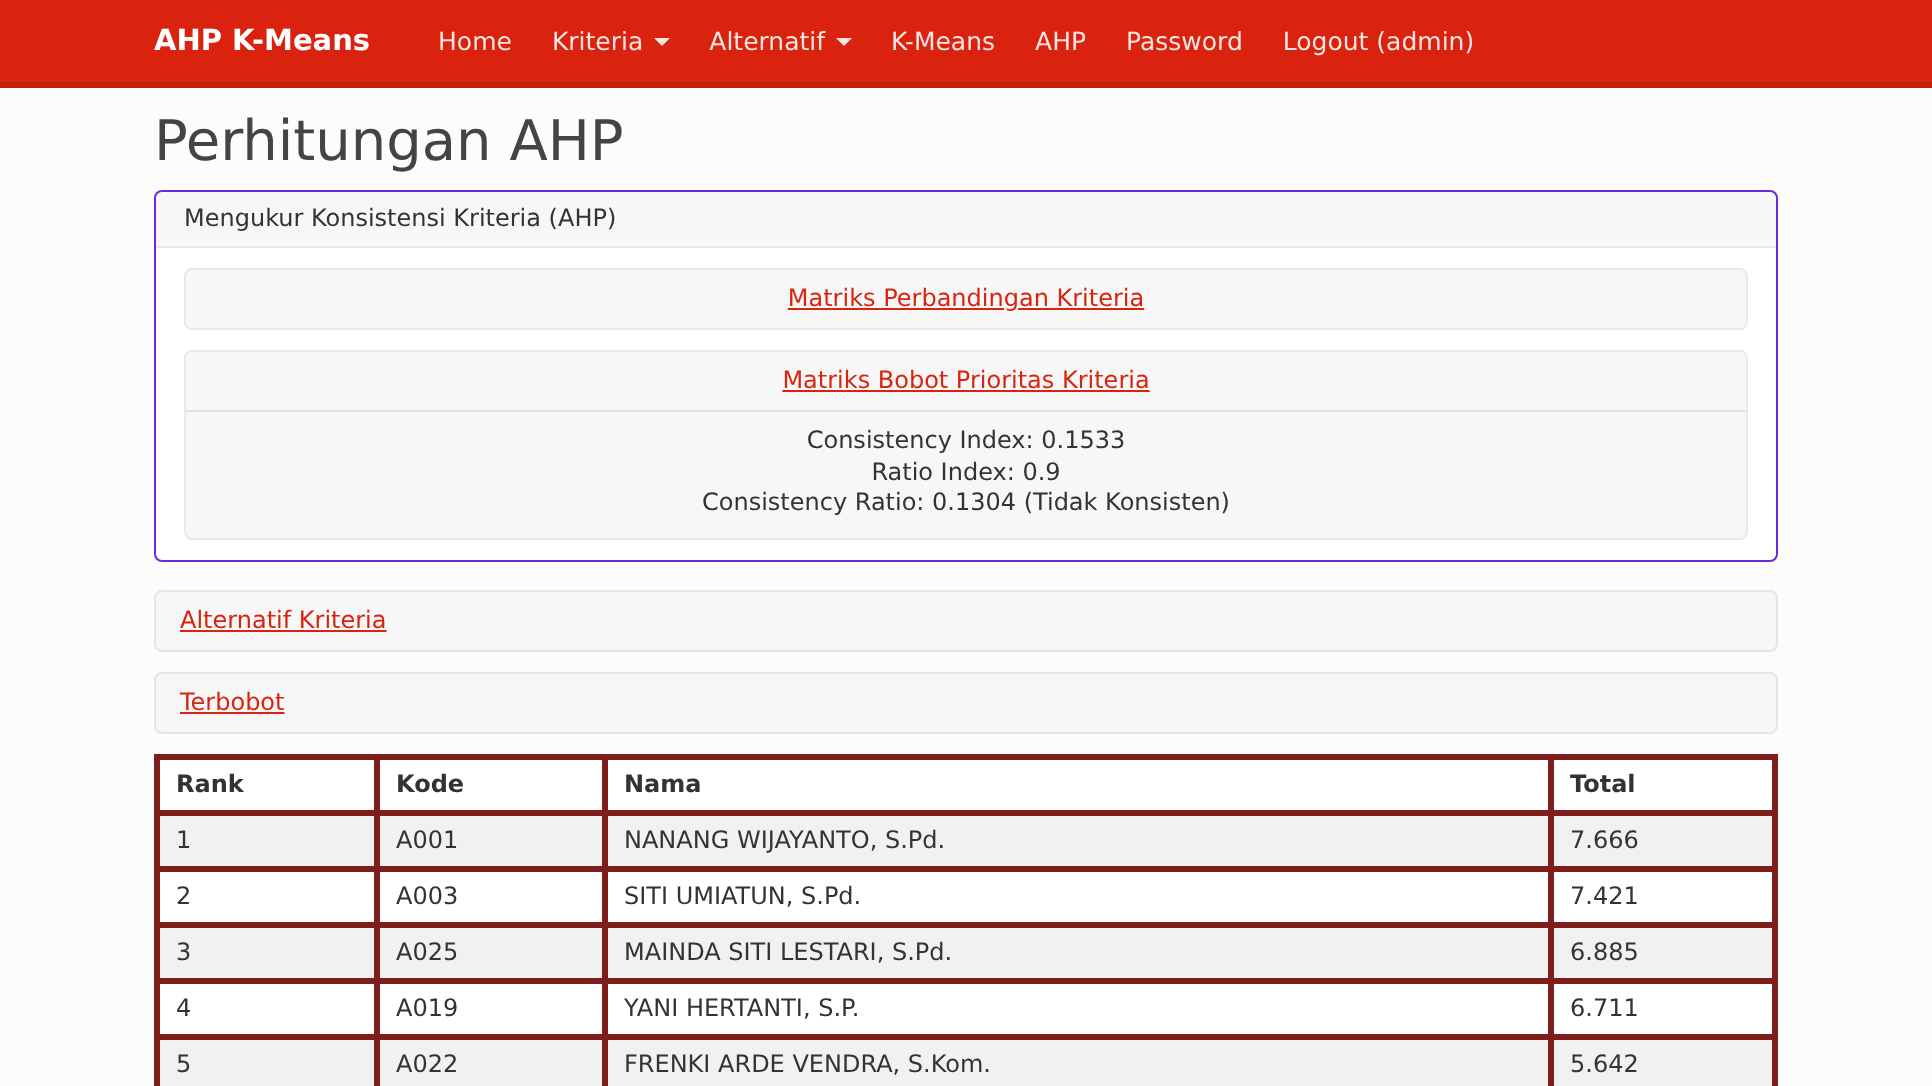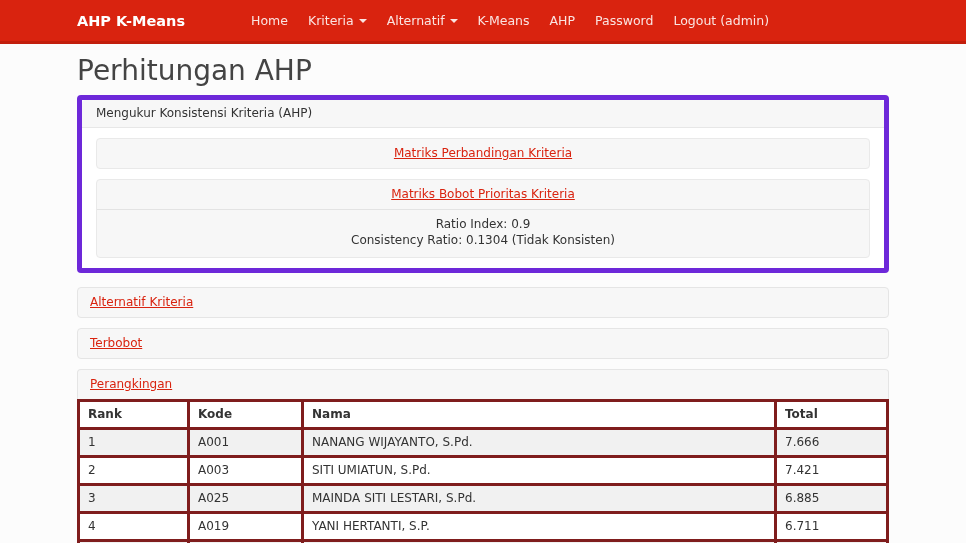--- a/index.html
+++ b/index.html
@@ -15,21 +15,21 @@
 
   
   .navbar {
     height: 44px;
     background: #d9230f;
     border-bottom: 3px solid #c21e0c;
   }
   .nav-inner {
     width: 812px; margin: 0 auto;
     height: 41px;
-    display: flex; align-items: center; gap: 32px;
+    display: flex; align-items: center;
   }
   .brand {
     color: #ffffff; font-weight: bold; font-size: 14.5px;
     text-decoration: none; margin-right: 24px; white-space: nowrap;
   }
   .nav-links { display: flex; align-items: center; list-style: none; }
   .nav-link {
     color: rgba(255,255,255,0.88);
     font-size: 12.5px;
     text-decoration: none;
@@ -48,21 +48,21 @@
   
   .container { width: 812px; margin: 0 auto; }
   .page-title {
     font-size: 28px; font-weight: 400; color: #444;
     margin: 11px 0 8px 0; line-height: 32px;
   }
 
   
   .panel {
     background: #ffffff;
-    border: 5px solid #6d28d9;
+    border: 1px solid #6d28d9;
     border-radius: 4px;
     margin-bottom: 14px;
   }
   .panel-heading {
     background: #f7f7f7;
     padding: 6px 14px;
     border-bottom: 1px solid #e7e7e7;
     border-radius: 4px 4px 0 0;
     line-height: 15px;
   }
@@ -163,39 +163,37 @@
         <div class="subpanel-heading">
           <a class="red-link">Matriks Perbandingan Kriteria</a>
         </div>
       </div>
 
       <div class="subpanel" style="margin-bottom:0;">
         <div class="subpanel-heading with-divider">
           <a class="red-link">Matriks Bobot Prioritas Kriteria</a>
         </div>
         <div class="subpanel-body">
+          <div class="stat-line">Consistency Index: 0.1533</div>
           <div class="stat-line">Ratio Index: 0.9</div>
           <div class="stat-line">Consistency Ratio: 0.1304 (Tidak Konsisten)</div>
         </div>
       </div>
 
     </div>
   </div>
 
   <div class="linkpanel">
     <a class="red-link">Alternatif Kriteria</a>
   </div>
 
   <div class="linkpanel">
     <a class="red-link">Terbobot</a>
   </div>
 
-  <div class="linkpanel attached">
-    <a class="red-link">Perangkingan</a>
-  </div>
 
   <table class="ranking">
     <colgroup>
       <col class="col-rank">
         <col class="col-kode">
         <col>
         <col class="col-total">
     </colgroup>
     <thead>
       <tr>

